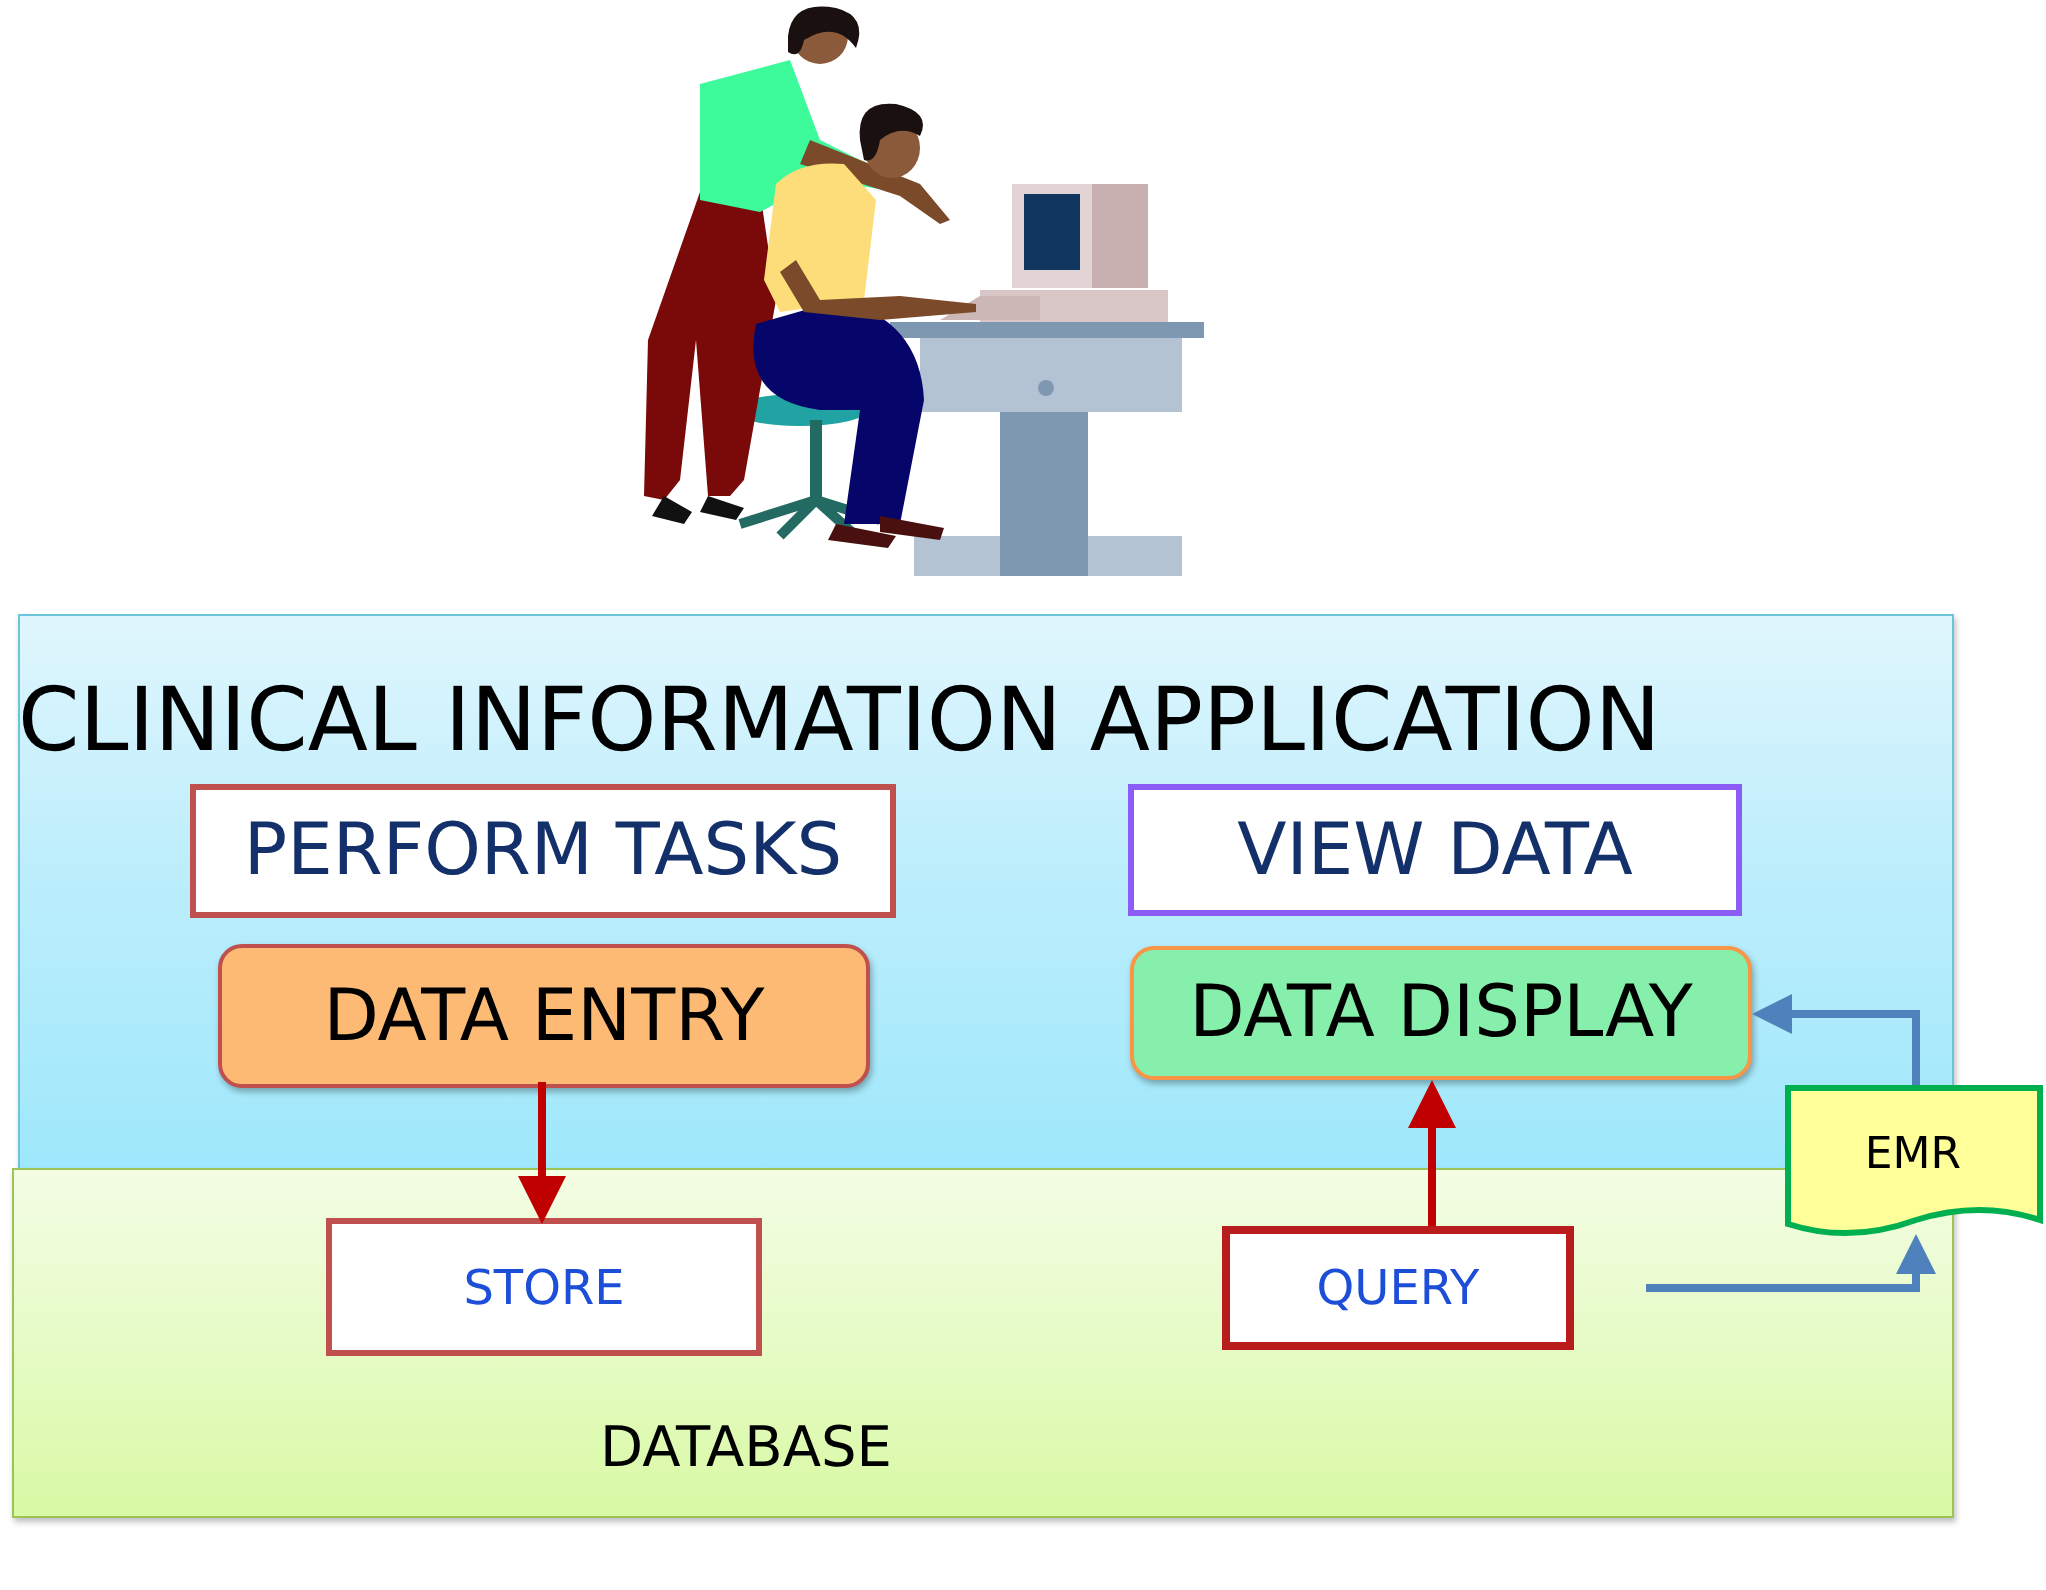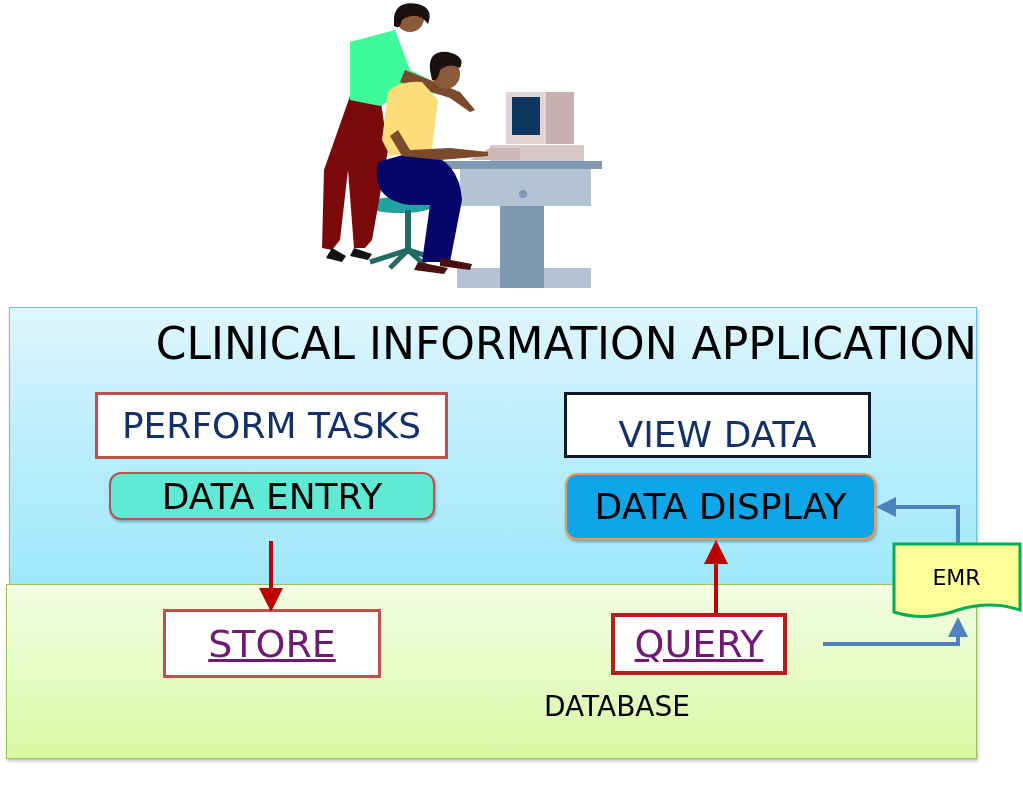--- a/index.html
+++ b/index.html
@@ -10,36 +10,36 @@
 
   #app-box { left: 9px; top: 307px; width: 968px; height: 280px;
     border: 1px solid #6cc4d8;
     background: linear-gradient(to bottom, #e0f6fd 0%, #bdeefc 45%, #9ee8fb 100%);
     box-shadow: 1px 2px 3px rgba(0,0,0,0.25); }
   #db-box { left: 6px; top: 584px; width: 971px; height: 175px;
     border: 1px solid #9cc454;
     background: linear-gradient(to bottom, #f3fde4 0%, #e6fbc6 50%, #d9f9a4 100%);
     box-shadow: 1px 2px 3px rgba(0,0,0,0.25); }
 
-  .title { color: #000; font-size: 44px; white-space: nowrap; text-align: right; letter-spacing: 0px; }
+  .title { color: #000; font-size: 44px; white-space: nowrap; text-align: left; letter-spacing: 0px; margin-top: 17px; }
   #app-title { left: 9px; top: 318px; width: 968px; }
   #db-title { left: 300px; top: 690px; width: 390px; font-size: 28px; }
 
   .box { display: flex; align-items: center; justify-content: center; white-space: nowrap; }
   .plain { background: #ffffff; }
   .navy { color: #13306a; font-size: 36px; }
   .black { color: #000; font-size: 36px; }
-  .small { color: #701a75; font-size: 38px; text-decoration: underline; }
+  .small { color: #1d4ed8; font-size: 24px; }
 
   #perform-tasks { left: 95px; top: 392px; width: 353px; height: 67px; border: 3px solid #c0504d; }
-  #data-entry { left: 109px; top: 472px; width: 326px; height: 48px; border: 2px solid #c0504d;
-    border-radius: 12px; background: #5eead4; box-shadow: 1px 2px 3px rgba(0,0,0,0.3); }
-  #view-data { left: 564px; top: 392px; width: 307px; height: 66px; border: 3px solid #0f172a; align-items: flex-end; }
+  #data-entry { left: 109px; top: 472px; width: 326px; height: 72px; border: 2px solid #c0504d;
+    border-radius: 12px; background: #fdba74; box-shadow: 1px 2px 3px rgba(0,0,0,0.3); }
+  #view-data { left: 564px; top: 392px; width: 307px; height: 66px; border: 3px solid #8b5cf6; }
   #data-display { left: 565px; top: 473px; width: 311px; height: 67px; border: 2px solid #f79646;
-    border-radius: 12px; background: #0ea5e9; box-shadow: 1px 2px 3px rgba(0,0,0,0.3); }
+    border-radius: 12px; background: #86efac; box-shadow: 1px 2px 3px rgba(0,0,0,0.3); }
   #store { left: 163px; top: 609px; width: 218px; height: 69px; border: 3px solid #c0504d; }
   #query { left: 611px; top: 613px; width: 176px; height: 62px; border: 4px solid #b91c1c; }
 
   #arrows { position: absolute; left: 0; top: 0; width: 1023px; height: 795px; pointer-events: none; }
   #emr-label { left: 893px; top: 550px; width: 127px; height: 54px; font-size: 22px; color: #000;
     display: flex; align-items: center; justify-content: center; }
 </style>
 </head>
 <body>
 

